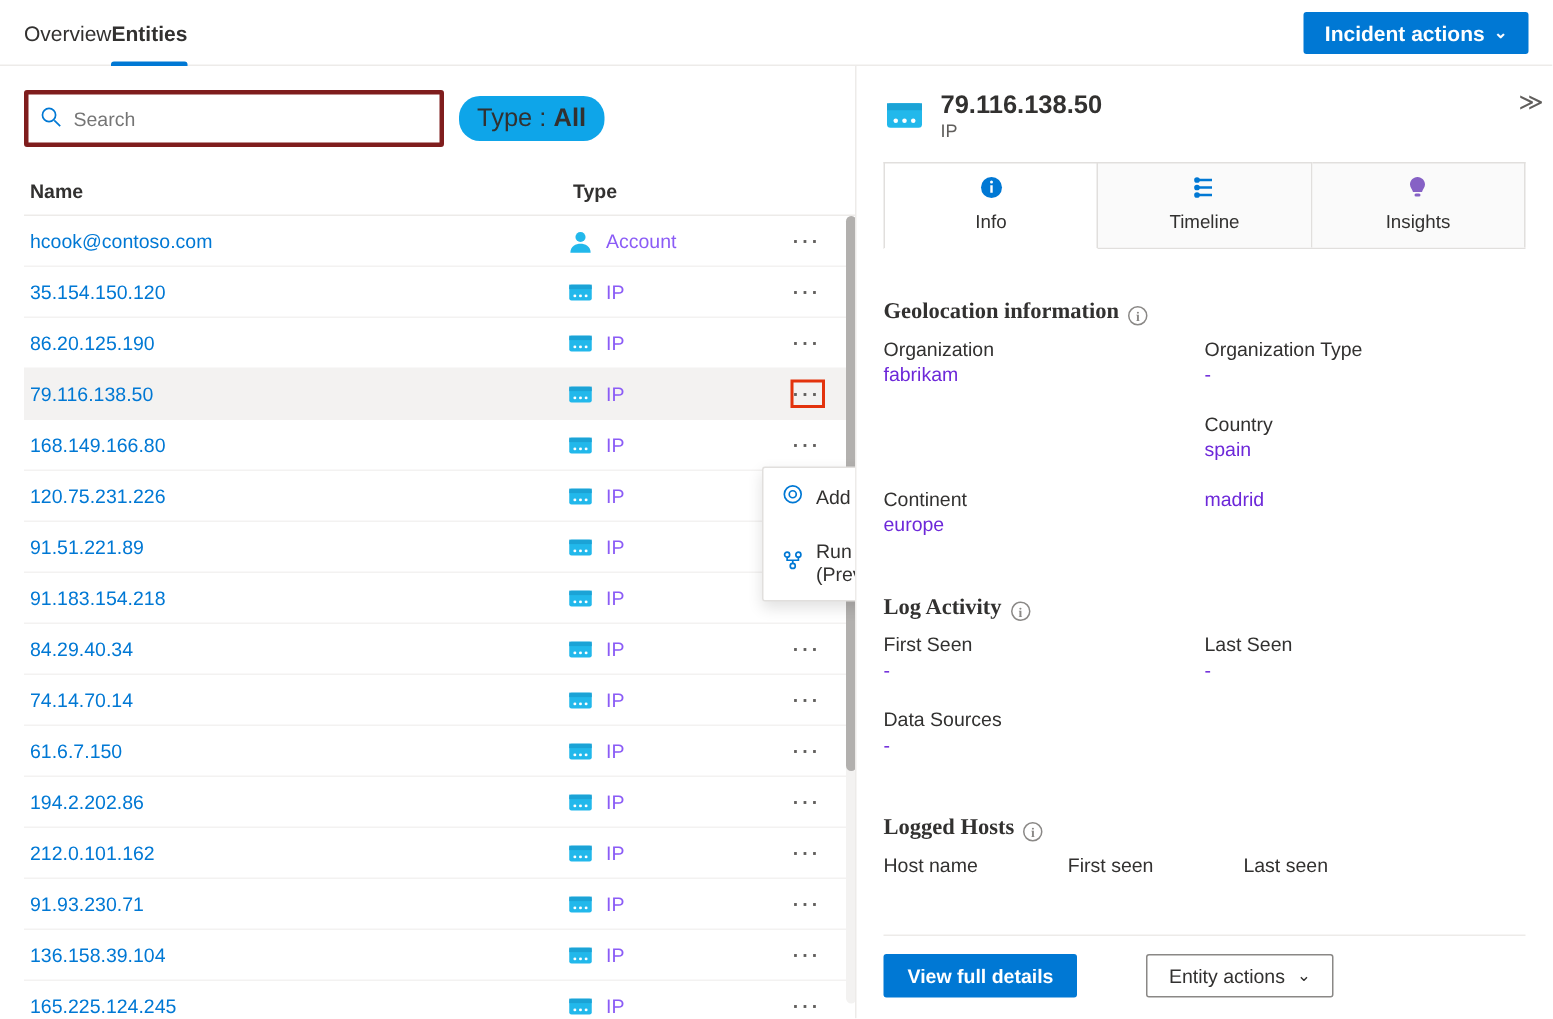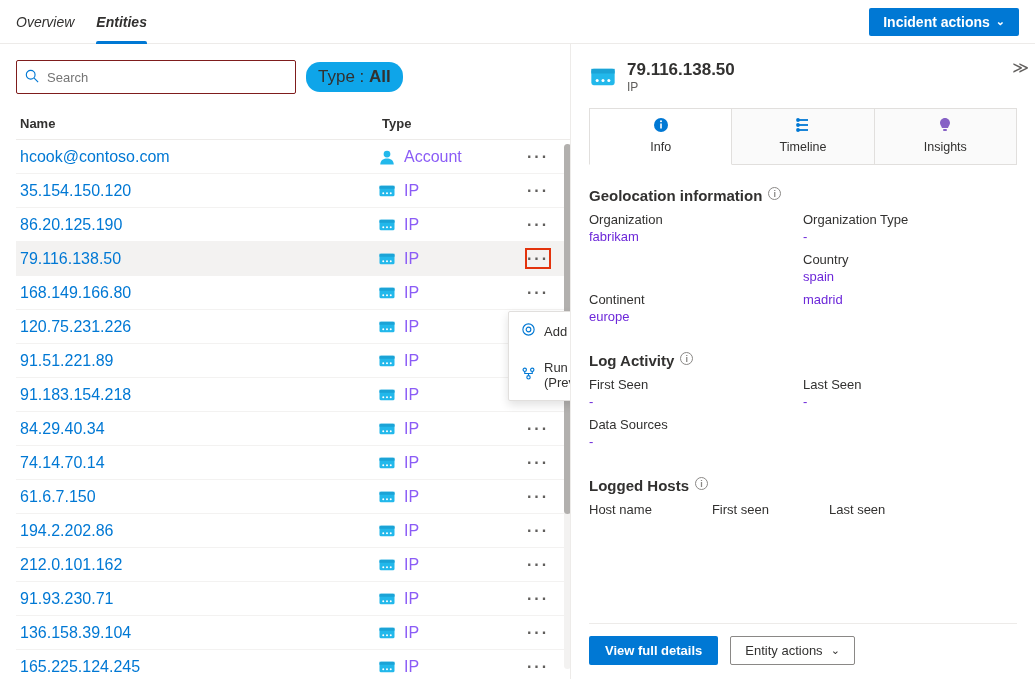--- a/index.html
+++ b/index.html
@@ -11,21 +11,21 @@
     background: #fff;
   }
   .topbar {
     display: flex;
     align-items: center;
     justify-content: space-between;
     padding: 0 16px;
     height: 44px;
     border-bottom: 1px solid #edebe9;
   }
-  .tabs { display: flex; gap: 22px; height: 100%; font-style: italic; }
+  .tabs { display: flex; height: 100%; }
   .tab {
     display: flex; align-items: center;
     font-size: 14px;
     color: #323130;
     cursor: pointer;
     position: relative;
   }
   .tab.active { font-weight: 600; }
   .tab.active::after {
     content: "";
@@ -69,21 +69,21 @@
   }
   .scrollthumb {
     position: absolute; left: 0; top: 0;
     width: 7px; height: 370px;
     background: #b2b0ae; border-radius: 4px;
   }
 
   .filterbar { display: flex; gap: 10px; align-items: center; margin-bottom: 14px;}
   .searchbox {
     display: flex; align-items: center;
-    border: 1px solid #7f1d1d;
+    border: 3px solid #7f1d1d;
     border-radius: 2px;
     width: 280px; height: 16px;
     padding: 16px 8px;
   }
   .searchbox input {
     border: none; outline: none;
     flex: 1; font-size: 13px;
   }
   .search-icon { color: #0078d4; margin-right: 6px; }
   .type-pill {
@@ -100,21 +100,21 @@
     border-bottom: 1px solid #edebe9;
   }
   .col-name { width: 362px; }
   .col-type { width: 140px; }
   .col-actions { width: 40px; text-align: center;}
 
   .row {
     display: flex; align-items: center;
     height: 34px;
     border-bottom: 1px solid #f3f2f1;
-    font-size: 16px;
+    font-size: 13px;
   }
   .row.selected { background: #f3f2f1; }
   .row .col-name { color: #0078d4; cursor: pointer; padding-left: 4px;}
   .row .col-type { display: flex; align-items: center; gap: 8px; color: #8b5cf6; }
   .ip-icon, .acct-icon, .ip-icon-big {
     display: inline-flex; align-items: center; justify-content: center;
   }
   .ip-svg-bg { fill: #22b8eb; }
   .ip-svg-detail { fill: #fff; }
   .acct-svg { fill: #22b8eb; }
@@ -170,52 +170,52 @@
     display: flex; flex-direction: column; align-items: center; gap: 4px;
     background: #fafafa;
     border: 1px solid #e1dfdd;
     border-bottom: none;
     border-left: none;
   }
   .detail-tab:first-child { border-left: 1px solid #e1dfdd; }
   .detail-tab.active { background: #fff; font-weight: 400; border-bottom: 1px solid #fff; margin-bottom: -1px;}
   .dt-icon { font-size: 15px; }
 
-  .section-title { font-size: 15px; font-weight: 600; margin: 4px 0 8px; display: flex; align-items: flex-start; gap: 6px;}
+  .section-title { font-size: 15px; font-weight: 600; margin: 16px 0 8px; display: flex; align-items: flex-end; gap: 6px; font-family: Liberation Serif, serif;}
   .info-i {
     display: inline-block; width: 13px; height: 13px;
     border: 1px solid #8a8886; border-radius: 50%;
     font-size: 9px; line-height: 12px; text-align: center;
     color: #8a8886;
   }
   .kv-grid {
     display: grid;
     grid-template-columns: 1fr 1fr;
-    row-gap: 8px;
+    row-gap: 18px;
     margin-bottom: 24px;
   }
   .kv .label { font-size: 13px; color: #323130; margin-bottom: 2px;}
   .kv .value { font-size: 13px; color: #6d28d9;}
   .host-cols { display: flex; gap: 60px; font-size: 13px; color: #323130; margin-bottom: 30px;}
 
   .bottom-bar {
     margin-top: auto;
     padding: 12px 0 14px;
     display: flex; gap: 12px;
     border-top: 1px solid #edebe9;
   }
   .btn-primary {
     background: #0078d4; color: #fff; border: none;
     font-weight: 600; font-size: 13px;
     padding: 7px 16px; border-radius: 2px; cursor: pointer;
   }
   .btn-secondary {
     background: #fff; color: #323130; border: 1px solid #8a8886;
     font-size: 13px; padding: 6px 14px; border-radius: 2px;
-    display: flex; align-items: center; gap: 8px; cursor: pointer;
+    display: flex; align-items: center; gap: 8px; cursor: pointer; margin-left: 34px;
   }
 </style>
 </head>
 <body>
 
 <div class="topbar">
   <div class="tabs">
     <div class="tab">Overview</div>
     <div class="tab active">Entities</div>
   </div>

